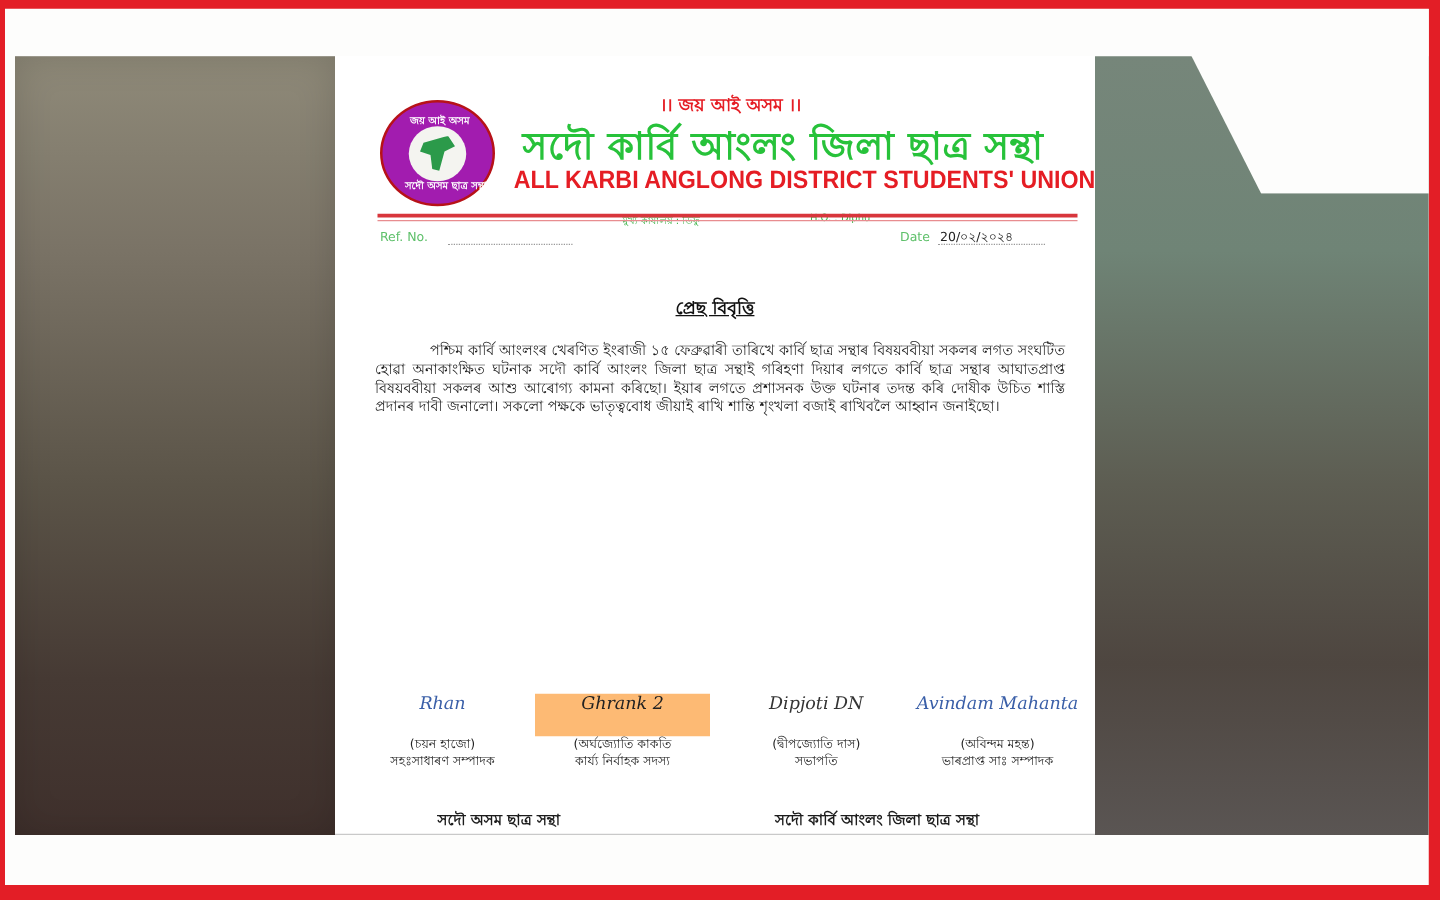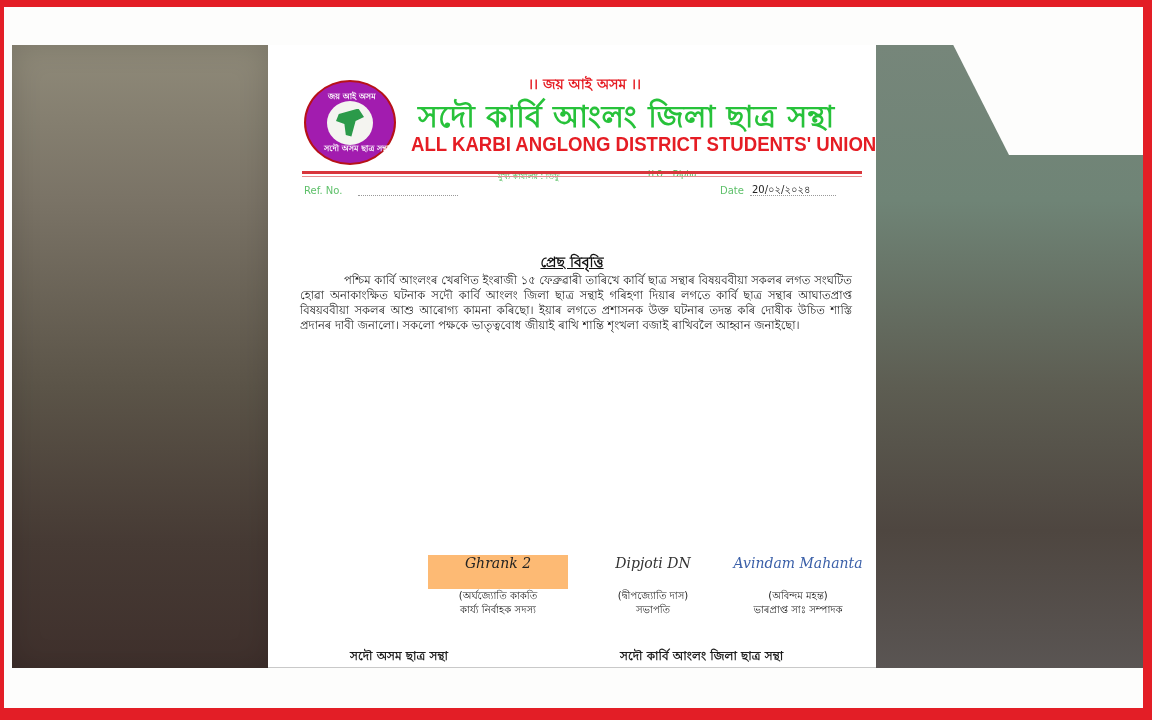--- a/index.html
+++ b/index.html
@@ -44,21 +44,21 @@
   .rule-thin { position: absolute; left: 34px; top: 131px; width: 560px; height: 1px; background: #e88d90; }
 
   .ref-label, .date-label { position: absolute; top: 140px; font-size: 10px; color: #5ec06a; }
   .ref-label { left: 36px; }
   .ref-line { position: absolute; left: 90px; top: 150px; width: 100px; border-bottom: 1px dotted #999; }
   .date-label { left: 452px; }
   .date-value { position: absolute; left: 484px; top: 137px; font-size: 10px; color: #222; }
   .date-line { position: absolute; left: 482px; top: 150px; width: 86px; border-bottom: 1px dotted #999; }
 
   .doc-heading { position: absolute; left: 0; width: 608px; top: 190px; text-align: center; font-size: 14px; font-weight: bold;
-    color: #111; margin-top: 16px; }
+    color: #111; }
   .doc-heading span { text-decoration: underline; }
 
   .doc-body { position: absolute; left: 32px; top: 228px; width: 552px; font-size: 11.5px; line-height: 15px;
     color: #1c1c1c; text-align: justify; text-indent: 44px; }
 
   .sig { position: absolute; top: 510px; width: 140px; text-align: center; color: #222; }
   .sig-mark { height: 34px; font-family: "DejaVu Serif", serif; font-style: italic; font-size: 14px; color: #3a5fa8; }
   .sig-name { font-size: 10px; line-height: 14px; }
   .sig-role { font-size: 10px; line-height: 14px; }
   .sig1 { left: 16px; } .sig2 { left: 160px; } .sig3 { left: 315px; } .sig4 { left: 460px; }
@@ -99,20 +99,25 @@
     <div class="date-label">Date</div>
     <div class="date-value">20/০২/২০২৪</div>
     <div class="date-line"></div>
 
     <div class="doc-heading">
       <span>প্ৰেছ বিবৃত্তি</span>
     </div>
 
     <p class="doc-body">পশ্চিম কাৰ্বি আংলংৰ খেৰণিত ইংৰাজী ১৫ ফেব্ৰুৱাৰী তাৰিখে কাৰ্বি ছাত্ৰ সন্থাৰ বিষয়ববীয়া সকলৰ লগত সংঘটিত হোৱা অনাকাংক্ষিত ঘটনাক সদৌ কাৰ্বি আংলং জিলা ছাত্ৰ সন্থাই গৰিহণা দিয়াৰ লগতে কাৰ্বি ছাত্ৰ সন্থাৰ আঘাতপ্ৰাপ্ত বিষয়ববীয়া সকলৰ আশু আৰোগ্য কামনা কৰিছো। ইয়াৰ লগতে প্ৰশাসনক উক্ত ঘটনাৰ তদন্ত কৰি দোষীক উচিত শাস্তি প্ৰদানৰ দাবী জনালো। সকলো পক্ষকে ভাতৃত্ববোধ জীয়াই ৰাখি শান্তি শৃংখলা বজাই ৰাখিবলৈ আহ্বান জনাইছো।</p>
 
+    <div class="sig sig1">
+      <div class="sig-mark">Rhan</div>
+      <div class="sig-name">(চয়ন হাজো)</div>
+      <div class="sig-role">সহঃসাধাৰণ সম্পাদক</div>
+    </div>
     <div class="sig sig2">
       <div class="sig-mark">Ghrank 2</div>
       <div class="sig-name">(অৰ্ঘজ্যোতি কাকতি</div>
       <div class="sig-role">কাৰ্য্য নিৰ্বাহক সদস্য</div>
     </div>
     <div class="sig sig4">
       <div class="sig-mark">Avindam Mahanta</div>
       <div class="sig-name">(অবিন্দম মহন্ত)</div>
       <div class="sig-role">ভাৰপ্ৰাপ্ত সাঃ সম্পাদক</div>
     </div>

